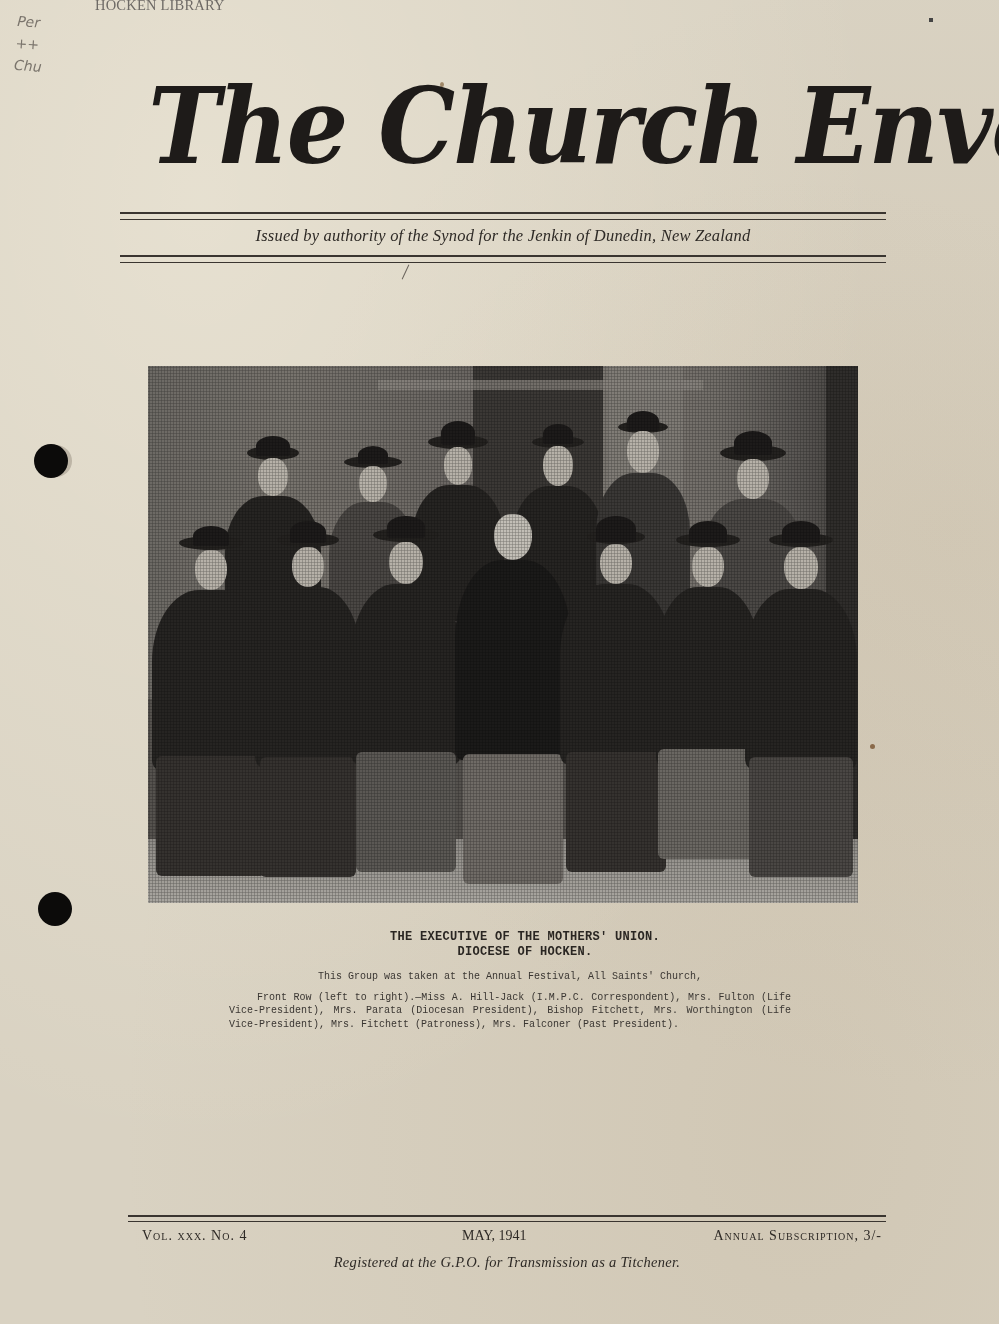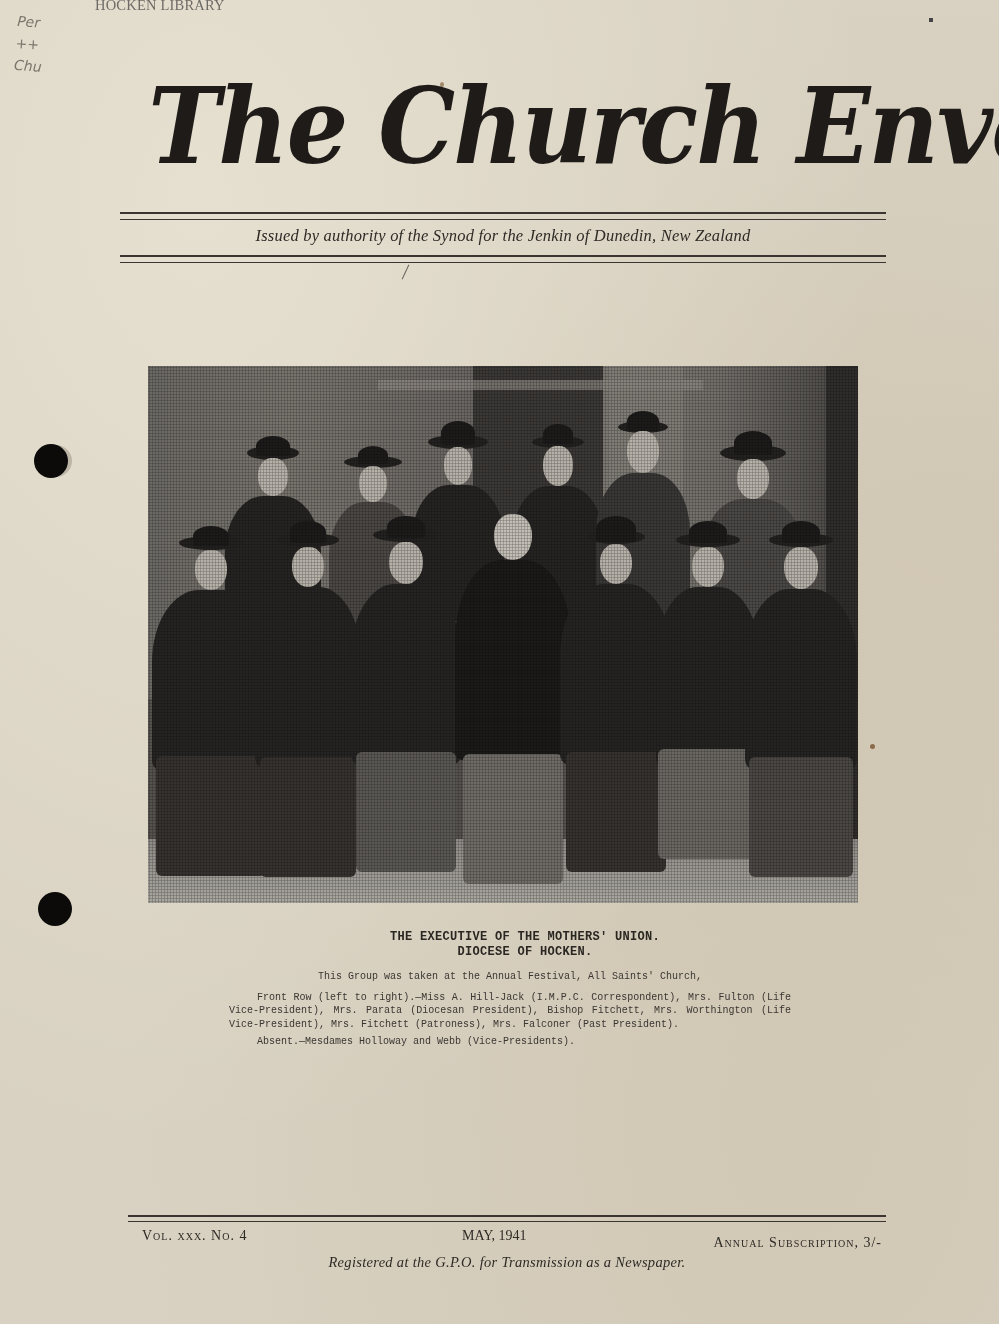--- a/index.html
+++ b/index.html
@@ -79,21 +79,21 @@
     .caption-body { left: 229px; top: 970px; width: 562px; font-family: "Liberation Mono", monospace; font-size: 10px; line-height: 13.2px; color: #3a3632; text-align: justify; }
     .caption-body p { margin: 1px 0 4px 0; text-indent: 28px; }
     .caption-body .center { text-align: center; text-indent: 0; margin-bottom: 8px; }
     .caption-body .absent { margin: 0; }
 
     
     .rule-bottom { left: 128px; top: 1215px; width: 758px; height: 4px; border-top: 2px solid #3a3530; border-bottom: 1.5px solid #3a3530; }
     .footer-row { left: 130px; top: 1228px; width: 752px; height: 20px; font-size: 14px; color: #2e2a26; }
     .footer-vol { position: absolute; left: 12px; top: 0; font-variant: small-caps; letter-spacing: 1px; }
     .footer-date { position: absolute; left: 332px; top: 0; }
-    .footer-sub { position: absolute; right: 0; top: 7px; font-variant: small-caps; letter-spacing: 1px; }
+    .footer-sub { position: absolute; right: 0; top: 0; font-variant: small-caps; letter-spacing: 1px; }
     .footer-reg { left: 128px; top: 1254px; width: 758px; text-align: center; font-style: italic; font-size: 14.5px; color: #2e2a26; letter-spacing: 0.3px; }
   </style>
 </head>
 <body>
 
 <div class="abs stamp">HOCKEN LIBRARY</div>
 <div class="abs handwriting">
   <div>Per</div>
   <div>++</div>
   <div>Chu</div>
@@ -212,22 +212,21 @@
 
 <div class="abs caption-head">
   <div>THE EXECUTIVE OF THE MOTHERS' UNION.</div>
   <div>DIOCESE OF HOCKEN.</div>
 </div>
 <div class="abs caption-body">
   <div class="center">
     <div>This Group was taken at the Annual Festival, All Saints' Church,</div>
   </div>
   <p>Front Row (left to right).—Miss A. Hill-Jack (I.M.P.C. Correspondent), Mrs. Fulton (Life Vice-President), Mrs. Parata (Diocesan President), Bishop Fitchett, Mrs. Worthington (Life Vice-President), Mrs. Fitchett (Patroness), Mrs. Falconer (Past President).</p>
-  <p class="absent">Absent.—Mesdames Holloway and Webb (Vice-Presidents).</p>
 </div>
 
 <div class="abs rule-bottom"></div>
 <div class="abs footer-row">
   <span class="footer-vol">Vol. xxx. No. 4</span>
   <span class="footer-date">MAY, 1941</span>
   <span class="footer-sub">Annual Subscription, 3/-</span>
 </div>
-<div class="abs footer-reg">Registered at the G.P.O. for Transmission as a Newspaper.</div>
+<div class="abs footer-reg">Registered at the G.P.O. for Transmission as a Titchener.</div>
 
 </body></html>

